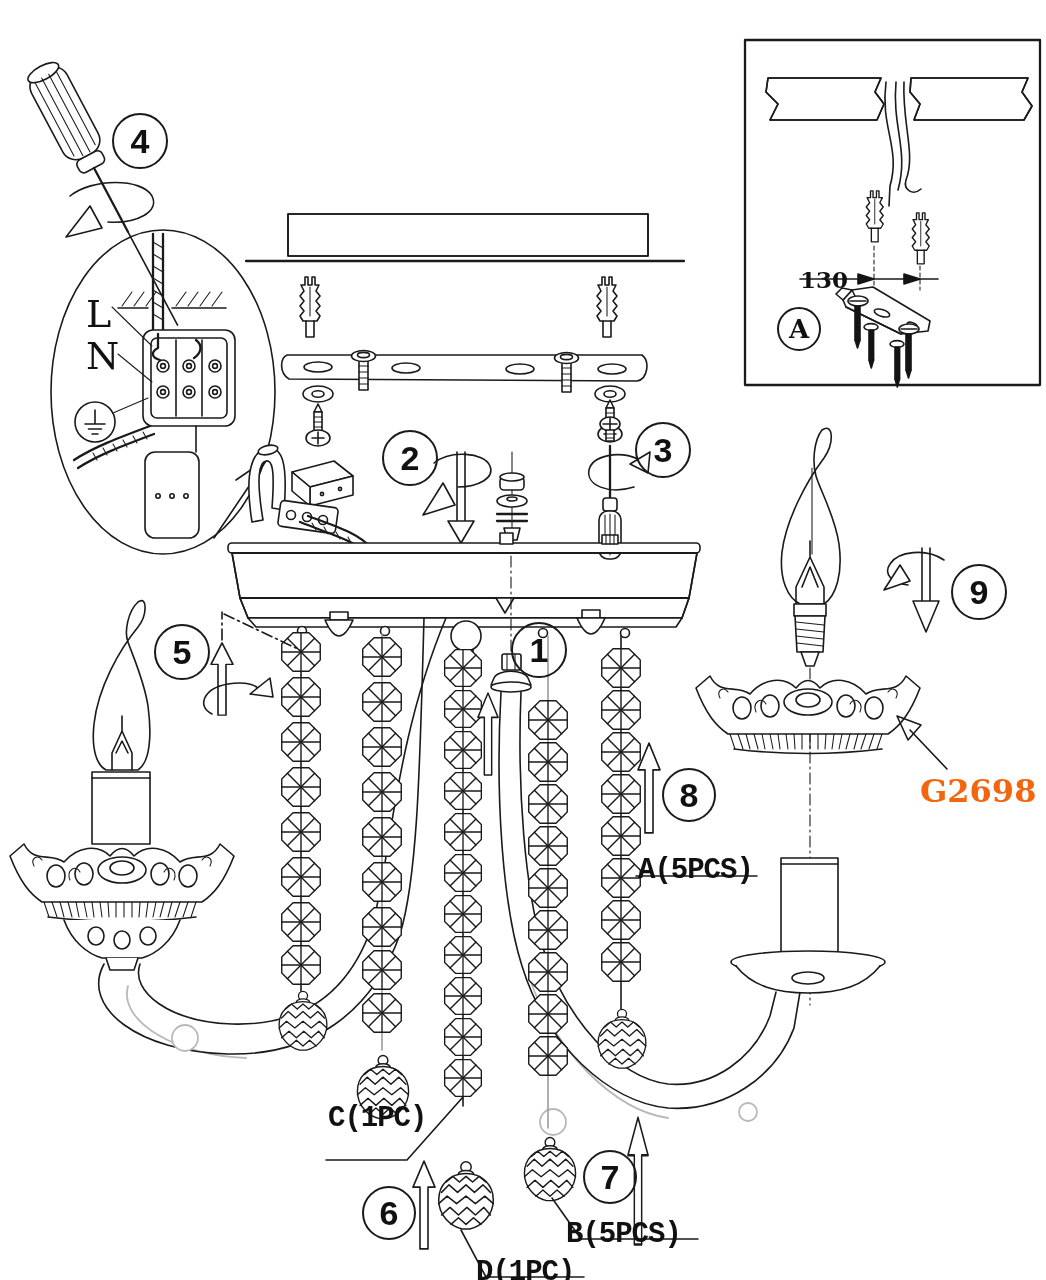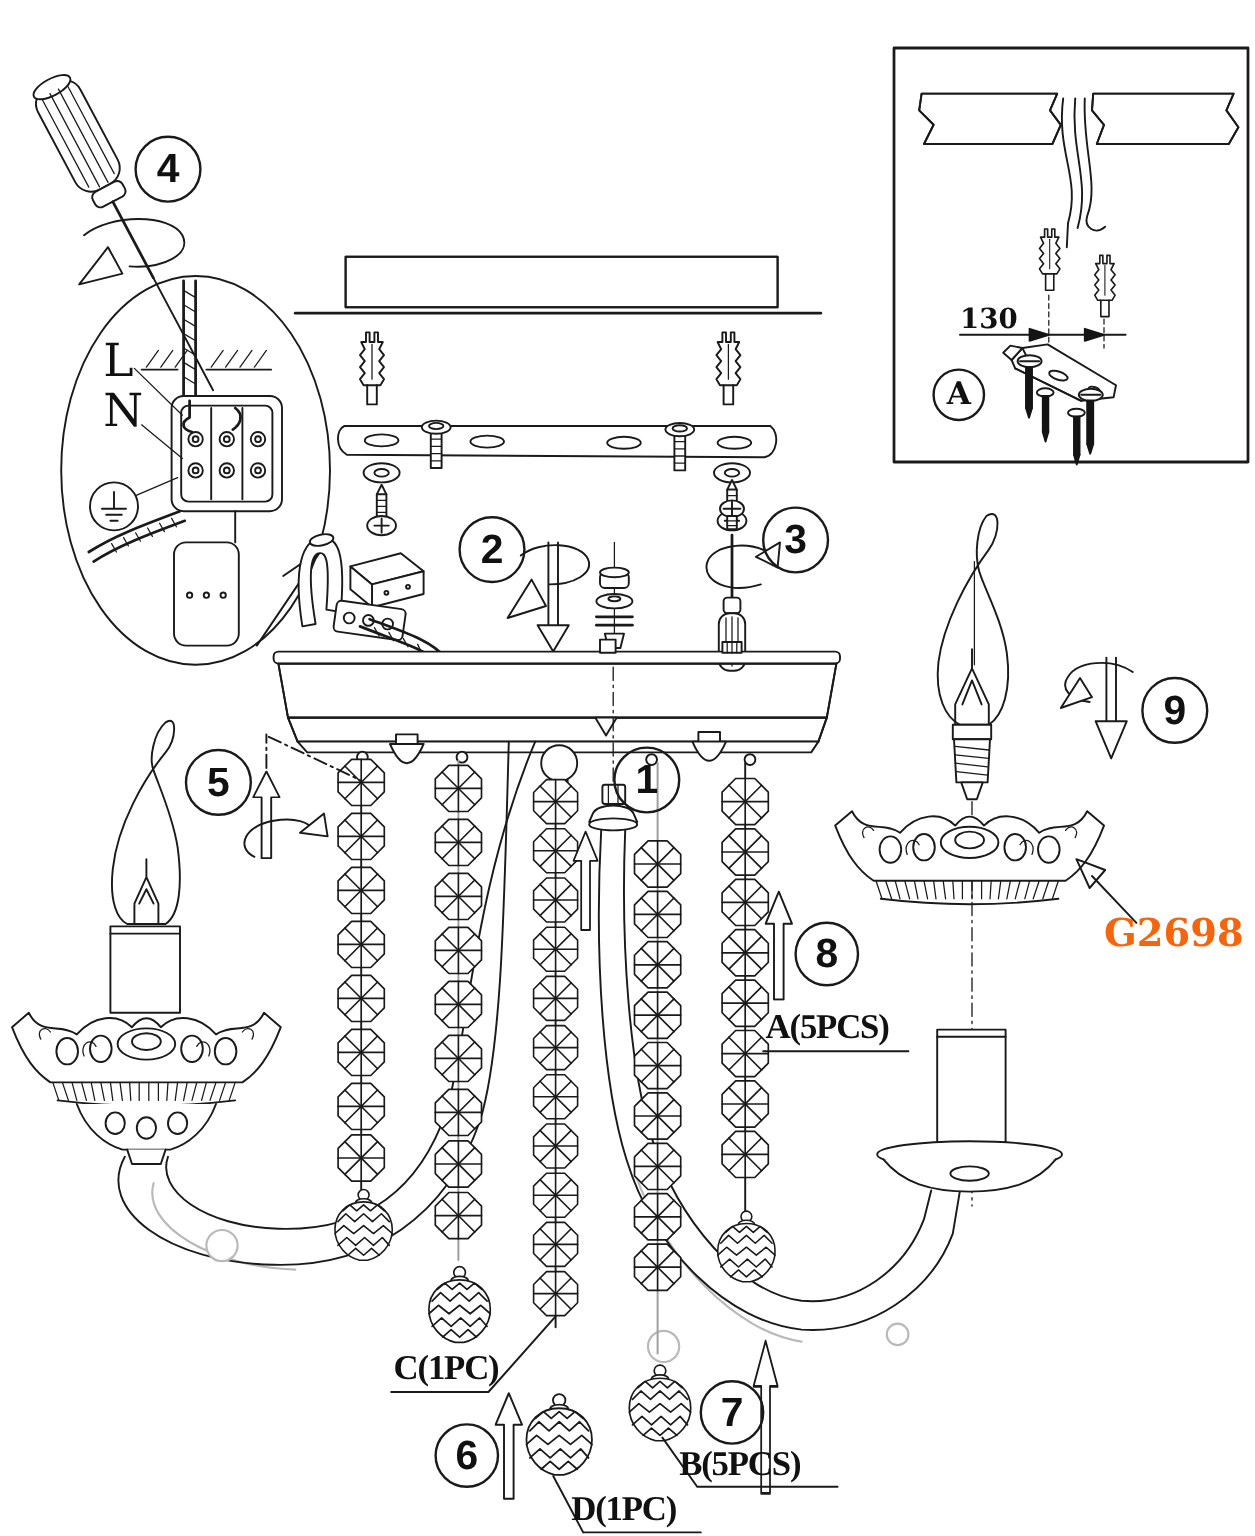--- a/index.html
+++ b/index.html
@@ -8,26 +8,26 @@
   #art{position:absolute;left:0;top:0;}
   #art *{stroke:#1a1a1a;stroke-width:1.6;fill:none;stroke-linecap:round;stroke-linejoin:round;}
   #art .f{fill:#fff;}
   #art .dk{fill:#141414;stroke:#141414;}
   #art .gray, #art .gray *{stroke:#9c9c9c;}
   #art .ghost{stroke:#b9b9b9;stroke-width:1.8;}
   #art .thin{stroke-width:1.05;}
   #art .w2{stroke-width:2.3;}
   #art .dd{stroke-dasharray:11 4 2 4;stroke-width:1.1;}
   #art .ds{stroke-dasharray:4 3;stroke-width:1.05;}
-  .lbl{position:absolute;color:#111;white-space:nowrap;}
+  .lbl{position:absolute;color:#111;white-space:nowrap;margin-top:14px;}
   .badge{position:absolute;border:2.4px solid #1a1a1a;border-radius:50%;
          display:flex;align-items:center;justify-content:center;
          font-weight:bold;font-size:34px;color:#111;background:transparent;
          font-family:"Liberation Sans",sans-serif;}
-  .part{font-family:Liberation Serif, serif;font-weight:bold;font-size:29px;letter-spacing:-1px;text-align:right;}
+  .part{font-family:Liberation Mono, monospace;font-weight:bold;font-size:29px;letter-spacing:-1px;text-align:right;}
   .code{font-family:"DejaVu Serif",serif;font-weight:bold;font-size:32px;color:#f4660e;}
   .dim{font-family:"DejaVu Serif",serif;font-weight:bold;font-size:23px;}
   .wirelbl{font-family:"DejaVu Serif",serif;font-size:38px;}
   .badge.inset{font-size:26px;font-family:"DejaVu Serif",serif;}
 </style>
 </head>
 <body>
 
 <div id="stage">
 
@@ -543,18 +543,18 @@
     </div>
 <div class="badge inset" style="left:777px;top:307px;width:40px;height:40px;">
       <span>A</span>
     </div>
 
 <div class="lbl dim" style="left:800px;top:252px;">130</div>
 <div class="lbl wirelbl" style="left:86px;top:278px;">L</div>
 <div class="lbl wirelbl" style="left:86px;top:320px;">N</div>
 
 <div class="lbl part" style="left:638px;top:840px;">A(5PCS)</div>
-<div class="lbl part" style="left:328px;top:1124px;">C(1PC)</div>
+<div class="lbl part" style="left:328px;top:1088px;">C(1PC)</div>
 <div class="lbl part" style="left:476px;top:1242px;">D(1PC)</div>
 <div class="lbl part" style="left:566px;top:1204px;">B(5PCS)</div>
 <div class="lbl code" style="left:920px;top:758px;text-align:center;">G2698</div>
 
 </div>
 
 </body></html>

